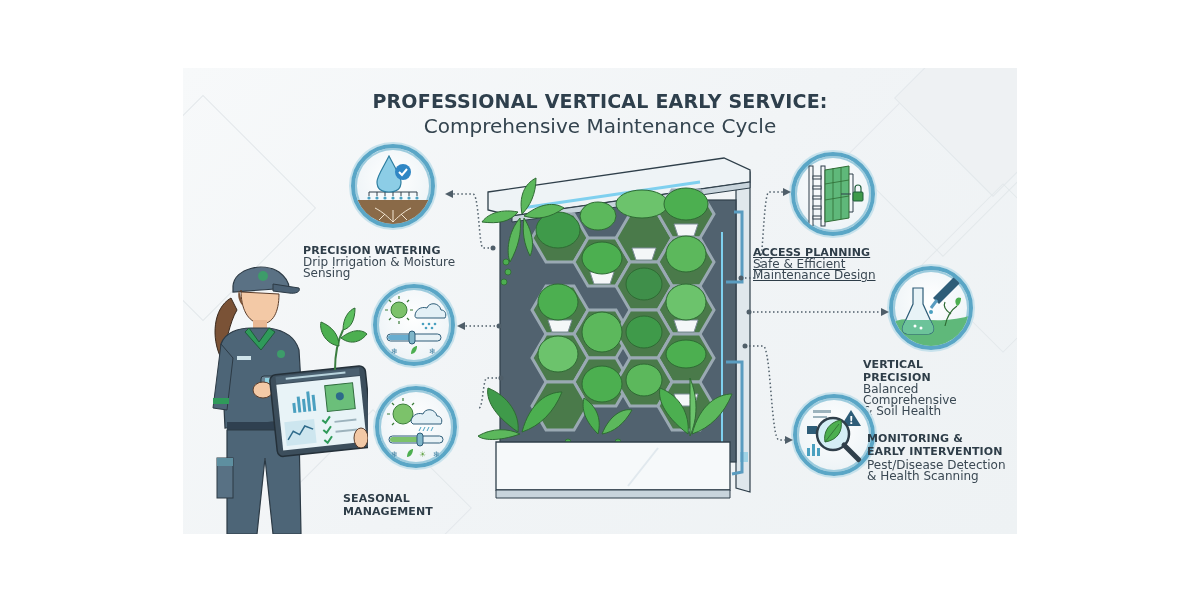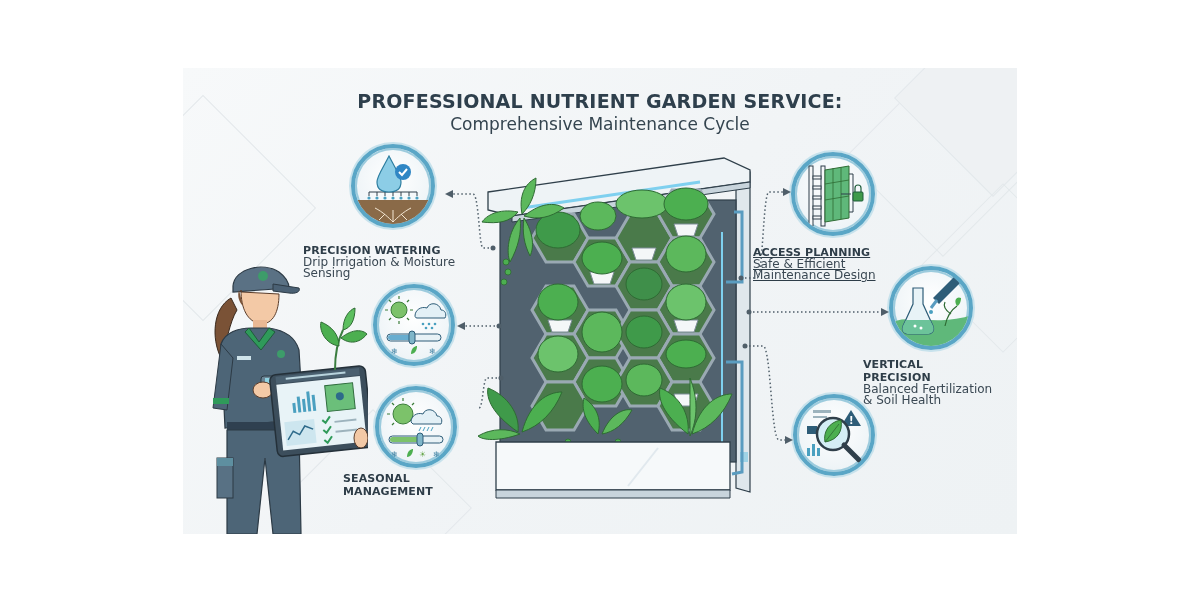--- a/index.html
+++ b/index.html
@@ -11,21 +11,21 @@
     background: linear-gradient(135deg, #f7f9fa 0%, #f1f4f6 50%, #eef2f4 100%);
     overflow: hidden;
   }
   .deco { position: absolute; border: 1px solid #e3e8eb; transform: rotate(45deg); }
 
   .title {
     position: absolute; left: 0; right: 0; top: 22px; text-align: center;
     color: #2e3f4c; font-family: "DejaVu Sans", sans-serif;
   }
   .title .t1 { font-size: 19px; font-weight: bold; letter-spacing: 0.2px; }
-  .title .t2 { font-size: 17px; margin-top: 2px; color: #34444f; }
+  .title .t2 { font-size: 20px; margin-top: 2px; color: #34444f; }
 
   .icon-circle {
     position: absolute; border-radius: 50%;
     background: radial-gradient(circle at 50% 40%, #ffffff 0%, #eef4f7 70%, #dce8ee 100%);
     border: 4px solid #5aa6c6;
     box-shadow: 0 0 0 2px #c7e2ec, inset 0 0 0 2px #9ccbdd;
     overflow: hidden;
   }
   .label {
     position: absolute; text-align: left; color: #2e3d48;
@@ -40,21 +40,21 @@
 
 <div class="panel">
 
   <div class="deco" style="left:690px; top:20px; width:140px; height:140px;"></div>
   <div class="deco" style="left:740px; top:-40px; width:140px; height:140px; background:#eef1f3;"></div>
   <div class="deco" style="left:760px; top:140px; width:120px; height:120px;"></div>
   <div class="deco" style="left:120px; top:370px; width:140px; height:140px;"></div>
   <div class="deco" style="left:-60px; top:60px; width:160px; height:160px;"></div>
 
   <div class="title">
-    <div class="t1">PROFESSIONAL NUTRIENT GARDEN SERVICE:</div>
+    <div class="t1">PROFESSIONAL VERTICAL EARLY SERVICE:</div>
     <div class="t2">Comprehensive Maintenance Cycle</div>
   </div>
 
   <div style="position:absolute; left:20px; top:190px; width:165px; height:276px;">
     <svg width="165" height="276" viewBox="0 0 165 276">
 
       <path d="M28 40 C10 50 8 80 18 100 C24 85 26 65 34 52 Z" fill="#7a5236" stroke="#3a2a1e" stroke-width="1"></path>
 
       <path d="M30 28 C32 10 60 4 76 14 C84 20 86 26 86 30 L30 34 Z" fill="#5a7184" stroke="#2c3a45" stroke-width="1.2"></path>
       <path d="M70 26 L96 30 C98 34 92 36 86 35 L70 33 Z" fill="#4b6174" stroke="#2c3a45" stroke-width="1"></path>
@@ -189,21 +189,21 @@
         </g>
       <rect x="10" y="46" width="54" height="7" rx="3.5" fill="#e8f2f6" stroke="#2e5d78" stroke-width="1"></rect>
       <rect x="11" y="47" width="30" height="5" rx="2.5" fill="#7cc26a"></rect>
       <rect x="38" y="43" width="6" height="13" rx="3" fill="#7fb6c9" stroke="#2e5d78" stroke-width="1"></rect>
       <text x="12" y="67" font-size="8" fill="#3a7ea0" font-family="DejaVu Sans, sans-serif">❄</text>
       <path d="M28 67 C28 61 32 59 34 59 C34 63 32 67 28 67 Z" fill="#4caf50"></path>
       <text x="40" y="67" font-size="8" fill="#6aa84f" font-family="DejaVu Sans, sans-serif">☀</text>
       <text x="54" y="67" font-size="8" fill="#3a7ea0" font-family="DejaVu Sans, sans-serif">❄</text>
     </svg>
   </div>
-  <div class="label" style="left:160px; top:404px; width:150px;">
+  <div class="label" style="left:160px; top:424px; width:150px;">
     <div class="h">SEASONAL</div>
     <div class="h">MANAGEMENT</div>
   </div>
 
   <div style="position:absolute; left:295px; top:84px; width:300px; height:350px;">
     <svg width="300" height="350" viewBox="0 0 300 350">
 
       <path d="M258 14 L272 20 L272 340 L258 336 Z" fill="#dfe7ec" stroke="#2f3f4a" stroke-width="1.2"></path>
       <rect x="262" y="300" width="8" height="10" fill="#9fd3e6"></rect>
 
@@ -340,39 +340,45 @@
       <path d="M62 6 L68 12 L46 34 L40 28 Z" fill="#2e5d78"></path>
       <path d="M44 30 L38 38" stroke="#5a9cc0" stroke-width="3"></path>
       <circle cx="38" cy="42" r="2" fill="#4aa0c0"></circle>
       <path d="M52 56 C54 46 58 40 64 36 M58 44 C52 40 50 36 52 32" stroke="#2e6b33" stroke-width="1.2" fill="none"></path>
       <path d="M64 36 C60 30 64 26 68 28 C68 32 66 36 64 36 Z" fill="#4caf50"></path>
     </svg>
   </div>
   <div class="label" style="left:680px; top:290px; width:136px;">
     <div class="h">VERTICAL</div>
     <div class="h">PRECISION</div>
-    <div class="s">Balanced Fertilization</div>
+    <div class="s">Balanced Comprehensive</div>
     <div class="s">&amp; Soil Health</div>
   </div>
 
   <div class="icon-circle" style="left:610px; top:326px; width:82px; height:82px;">
     <svg width="74" height="74" viewBox="0 0 74 74">
       <rect x="16" y="12" width="18" height="3" fill="#9db3bd"></rect>
         <rect x="16" y="18" width="14" height="2" fill="#9db3bd"></rect>
       <rect x="10" y="28" width="10" height="8" fill="#2e5d78"></rect>
       <rect x="10" y="50" width="3" height="8" fill="#4aa0c0"></rect>
         <rect x="15" y="46" width="3" height="12" fill="#4aa0c0"></rect>
         <rect x="20" y="50" width="3" height="8" fill="#4aa0c0"></rect>
       <path d="M54 12 L64 28 L44 28 Z" fill="#2e5d78"></path>
       <text x="52" y="26" font-size="10" font-weight="bold" fill="#fff" font-family="DejaVu Sans, sans-serif">!</text>
       <circle cx="36" cy="36" r="16" fill="#d4eef5" stroke="#2f3f4a" stroke-width="2.5"></circle>
       <path d="M28 44 C26 34 32 24 44 22 C46 34 40 42 28 44 Z" fill="#4caf50" stroke="#2e6b33" stroke-width="1"></path>
       <path d="M28 44 L42 26" stroke="#2e6b33" stroke-width="0.8"></path>
       <path d="M47 47 L62 62" stroke="#2f3f4a" stroke-width="5" stroke-linecap="round"></path>
     </svg>
+  </div>
+  <div class="label" style="left:684px; top:364px; width:150px;">
+    <div class="h">MONITORING &amp;</div>
+    <div class="h">EARLY INTERVENTION</div>
+    <div class="s" style="margin-top:2px;">Pest/Disease Detection</div>
+    <div class="s">&amp; Health Scanning</div>
   </div>
 
   <svg style="position:absolute; left:0; top:0;" width="834" height="466" viewBox="0 0 834 466">
     <g stroke="#4f5e69" stroke-width="1.5" stroke-dasharray="1.5 2.5" fill="none">
 
       <path d="M310 180 L300 180 C296 180 296 126 290 126 L270 126"></path>
 
       <path d="M316 258 L282 258"></path>
 
       <path d="M318 310 L304 310 C300 310 300 340 296 340"></path>

